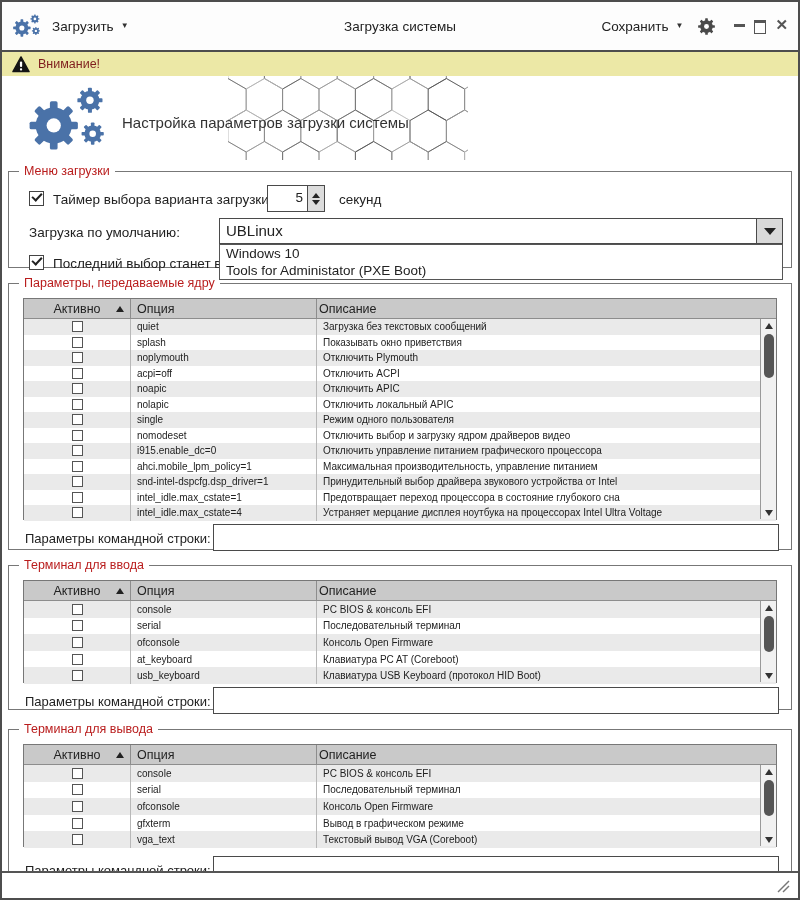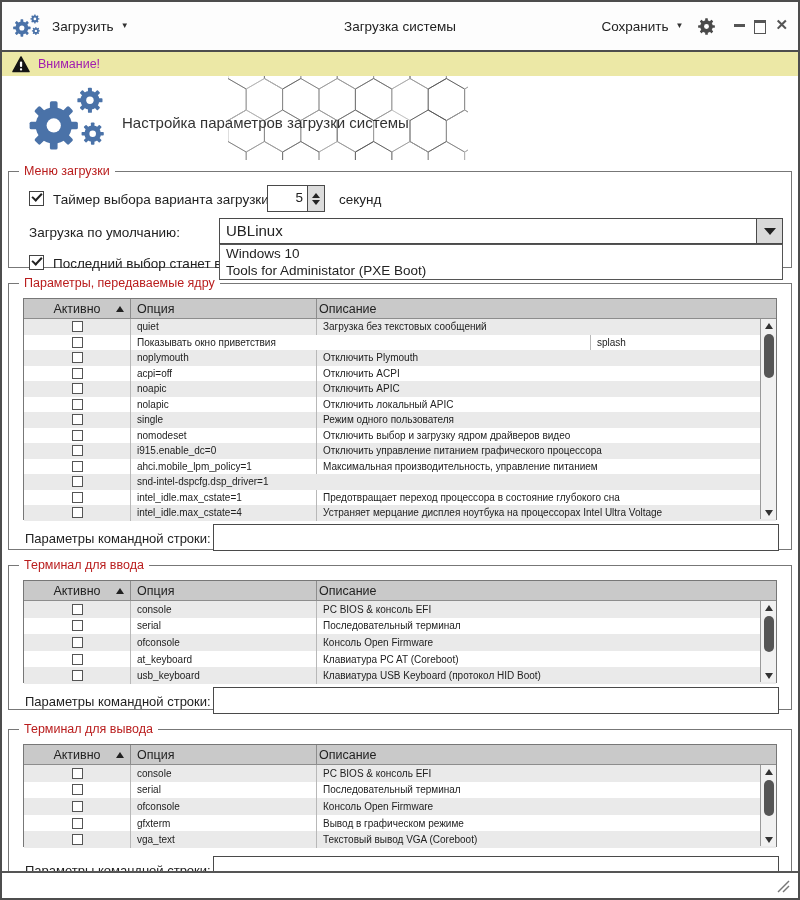--- a/index.html
+++ b/index.html
@@ -13,21 +13,21 @@
   .caret{font-size:8px;color:#333;line-height:1;}
   .tb-title{position:absolute;left:0;right:0;text-align:center;font-size:13.5px;color:#222;}
   .tb-right{margin-left:auto;display:flex;align-items:center;gap:14px;z-index:2;}
   .winctl{display:flex;align-items:flex-start;gap:9px;margin-left:4px;}
   .btn-min{width:11px;height:3px;background:#555;margin-top:6px;}
   .btn-max{width:10px;height:10px;border:1.6px solid #555;border-top-width:3px;margin-top:2px;}
   .btn-close{font-size:15px;font-weight:bold;color:#555;line-height:14px;}
 
   
   .warnbar{height:24px;background:#ece8a6;display:flex;align-items:center;gap:8px;padding:0 10px;}
-  .warn-text{font-size:12.5px;color:#a21caf;}
+  .warn-text{font-size:12.5px;color:#7f1d1d;}
 
   
   .banner{position:relative;height:84px;background:#fff;}
   .banner-logo{position:absolute;left:16px;top:10px;}
   .banner-title{position:absolute;left:120px;top:38px;font-size:15px;color:#333;z-index:2;}
   .hexwrap{position:absolute;left:226px;top:0;width:240px;height:84px;}
 
   
   fieldset{margin:0 6px;padding:0;border:1px solid #777;position:relative;}
   legend{font-size:12.5px;margin-left:10px;padding:0 5px;color:#b91c1c;}
@@ -242,22 +242,22 @@
             <div class="td t1">
               <span class="cbs"></span>
             </div>
             <div class="td t2">quiet</div>
             <div class="td t3">Загрузка без текстовых сообщений</div>
           </div>
           <div class="tr even">
             <div class="td t1">
               <span class="cbs"></span>
             </div>
+            <div class="td t2">splash</div>
             <div class="td t3">Показывать окно приветствия</div>
-            <div class="td t2">splash</div>
           </div>
           <div class="tr odd">
             <div class="td t1">
               <span class="cbs"></span>
             </div>
             <div class="td t2">noplymouth</div>
             <div class="td t3">Отключить Plymouth</div>
           </div>
           <div class="tr even">
             <div class="td t1">
@@ -306,20 +306,21 @@
               <span class="cbs"></span>
             </div>
             <div class="td t2">ahci.mobile_lpm_policy=1</div>
             <div class="td t3">Максимальная производительность, управление питанием</div>
           </div>
           <div class="tr odd">
             <div class="td t1">
               <span class="cbs"></span>
             </div>
             <div class="td t2">snd-intel-dspcfg.dsp_driver=1</div>
+            <div class="td t3">Принудительный выбор драйвера звукового устройства от Intel</div>
           </div>
           <div class="tr even">
             <div class="td t1">
               <span class="cbs"></span>
             </div>
             <div class="td t2">intel_idle.max_cstate=1</div>
             <div class="td t3">Предотвращает переход процессора в состояние глубокого сна</div>
           </div>
           <div class="tr odd">
             <div class="td t1">

